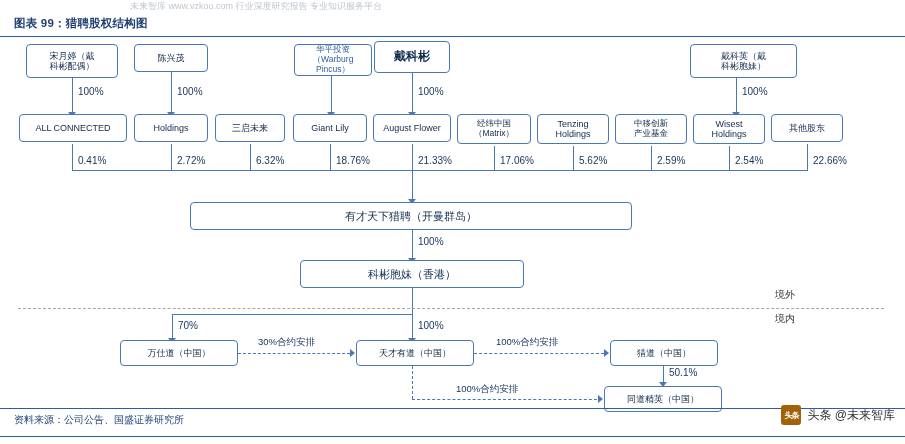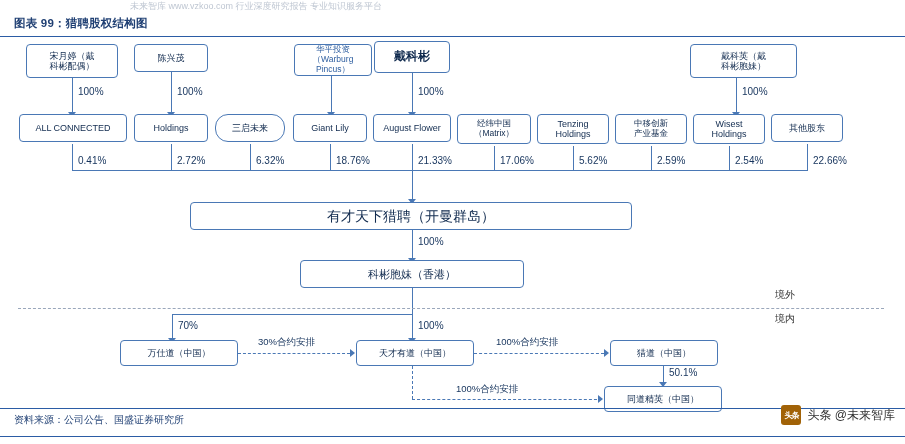--- a/index.html
+++ b/index.html
@@ -115,21 +115,21 @@
 <div class="ln v" style="left:412px;top:73px;height:41px;"></div>
 <div class="arrow" style="left:408px;top:112px;"></div>
 <div class="pct" style="left:418px;top:86px;">100%</div>
 
 <div class="ln v" style="left:736px;top:78px;height:36px;"></div>
 <div class="arrow" style="left:732px;top:112px;"></div>
 <div class="pct" style="left:742px;top:86px;">100%</div>
 
 <div class="node small" style="left:19px;top:114px;width:108px;height:28px;">ALL CONNECTED</div>
 <div class="node small" style="left:134px;top:114px;width:74px;height:28px;">Holdings</div>
-<div class="node small" style="left:215px;top:114px;width:70px;height:28px;border-radius:13px;">三启未来</div>
+<div class="node small" style="left:215px;top:114px;width:70px;height:28px;">三启未来</div>
 <div class="node small" style="left:293px;top:114px;width:74px;height:28px;">Giant Lily</div>
 <div class="node small" style="left:373px;top:114px;width:78px;height:28px;">August Flower</div>
 <div class="node tiny" style="left:457px;top:114px;width:74px;height:30px;white-space:pre-line;">经纬中国
 （Matrix）</div>
 <div class="node small" style="left:537px;top:114px;width:72px;height:30px;white-space:pre-line;">Tenzing
 Holdings</div>
 <div class="node tiny" style="left:615px;top:114px;width:72px;height:30px;white-space:pre-line;">中移创新
 产业基金</div>
 <div class="node small" style="left:693px;top:114px;width:72px;height:30px;white-space:pre-line;">Wisest
 Holdings</div>
@@ -154,21 +154,21 @@
 <div class="pct" style="left:500px;top:155px;">17.06%</div>
 <div class="pct" style="left:579px;top:155px;">5.62%</div>
 <div class="pct" style="left:657px;top:155px;">2.59%</div>
 <div class="pct" style="left:735px;top:155px;">2.54%</div>
 <div class="pct" style="left:813px;top:155px;">22.66%</div>
 
 <div class="ln h" style="left:72px;top:170px;width:736px;"></div>
 <div class="ln v" style="left:412px;top:170px;height:32px;"></div>
 <div class="arrow" style="left:408px;top:199px;"></div>
 
-<div class="node" style="left:190px;top:202px;width:442px;height:28px;font-size:14px;">有才天下猎聘（开曼群岛）</div>
+<div class="node" style="left:190px;top:202px;width:442px;height:28px;font-size:11px;">有才天下猎聘（开曼群岛）</div>
 
 <div class="ln v" style="left:412px;top:230px;height:30px;"></div>
 <div class="arrow" style="left:408px;top:258px;"></div>
 <div class="pct" style="left:418px;top:236px;">100%</div>
 
 <div class="node" style="left:300px;top:260px;width:224px;height:28px;font-size:11px;">科彬胞妹（香港）</div>
 
 <div class="ln v" style="left:412px;top:288px;height:26px;"></div>
 <div class="ln h" style="left:172px;top:314px;width:241px;"></div>
 <div class="ln v" style="left:172px;top:314px;height:26px;"></div>

